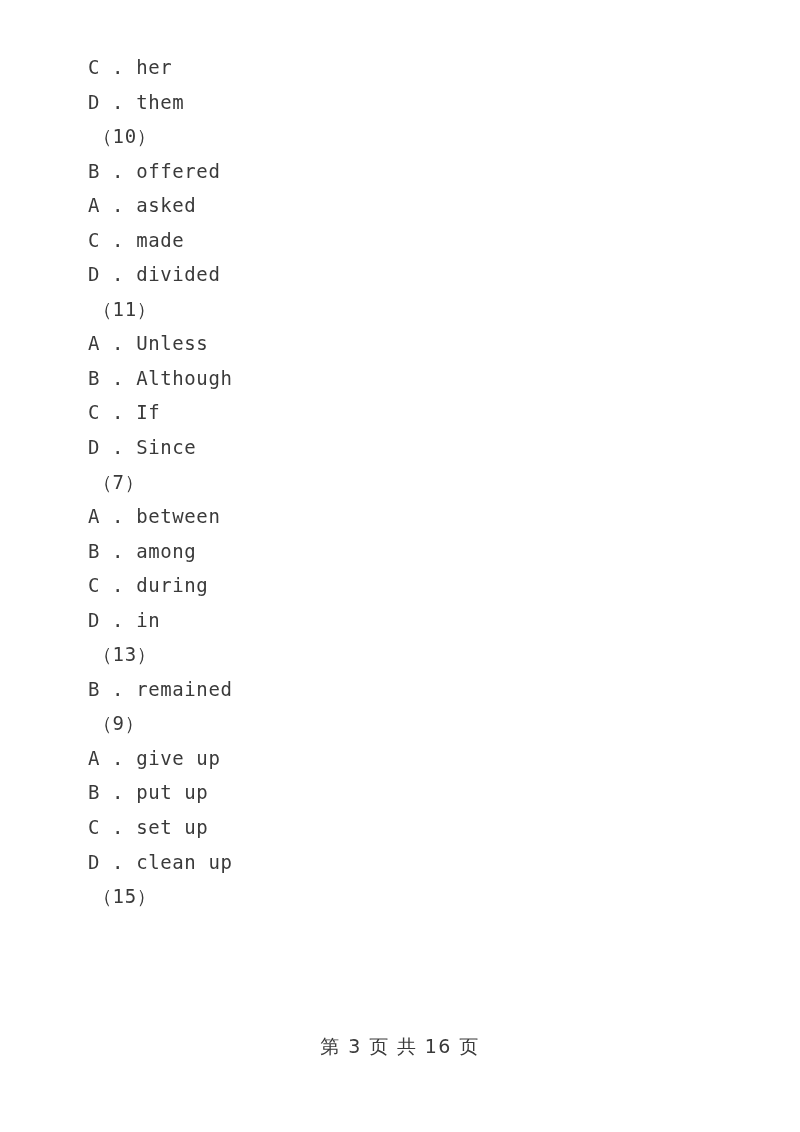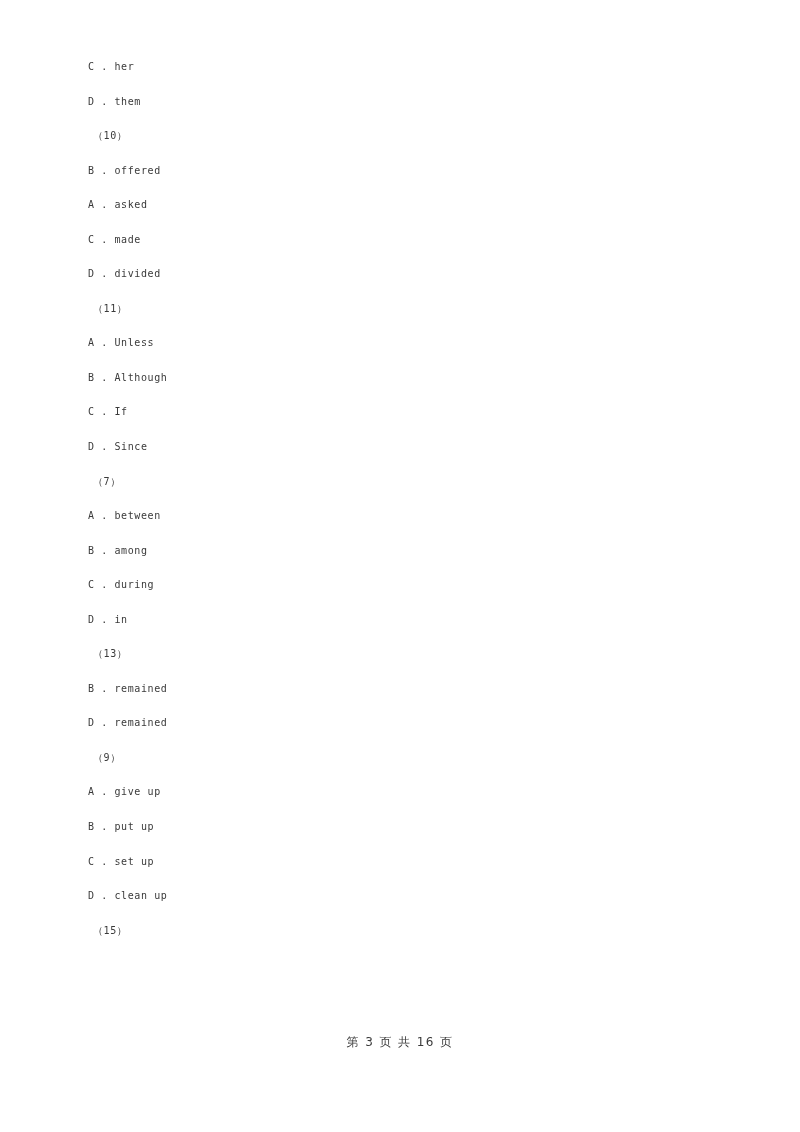--- a/index.html
+++ b/index.html
@@ -21,38 +21,38 @@
   }
   .content {
     position: absolute;
     left: 88px;
     top: 50px;
     width: 620px;
   }
   .line {
     height: 34.55px;
     line-height: 34.55px;
-    font-size: 10px;
+    font-size: 19px;
     color: #3a3a3a;
     white-space: pre;
     letter-spacing: 0.6px;
   }
   .line.option {
     padding-left: 0px;
   }
   .line.qnum {
     padding-left: 5px;
   }
   .footer {
     position: absolute;
     left: 0;
     right: 0;
     top: 1034px;
     text-align: center;
-    font-size: 12px;
+    font-size: 19px;
     color: #3a3a3a;
     font-family: "DejaVu Sans", "Liberation Sans", sans-serif;
     letter-spacing: 1.4px;
     white-space: pre;
   }
 </style>
 </head>
 <body>
 
 <div class="page">
@@ -70,21 +70,20 @@
       <div class="line option">B . Although</div>
       <div class="line option">C . If</div>
       <div class="line option">D . Since</div>
       <div class="line qnum">（7）</div>
       <div class="line option">A . between</div>
       <div class="line option">B . among</div>
       <div class="line option">C . during</div>
       <div class="line option">D . in</div>
       <div class="line qnum">（13）</div>
       <div class="line option">B . remained</div>
-      <div class="line option">D . remained</div>
       <div class="line qnum">（9）</div>
       <div class="line option">A . give up</div>
       <div class="line option">B . put up</div>
       <div class="line option">C . set up</div>
       <div class="line option">D . clean up</div>
       <div class="line qnum">（15）</div>
     </div>
 
   <div class="footer">第 3 页 共 16 页</div>
 

